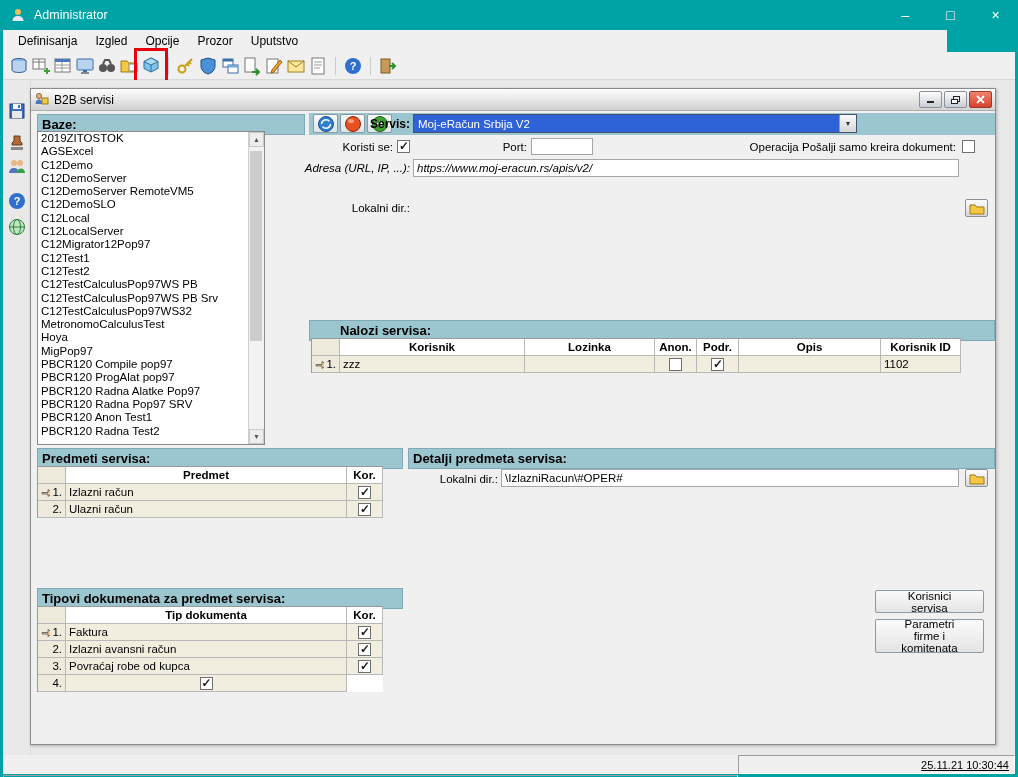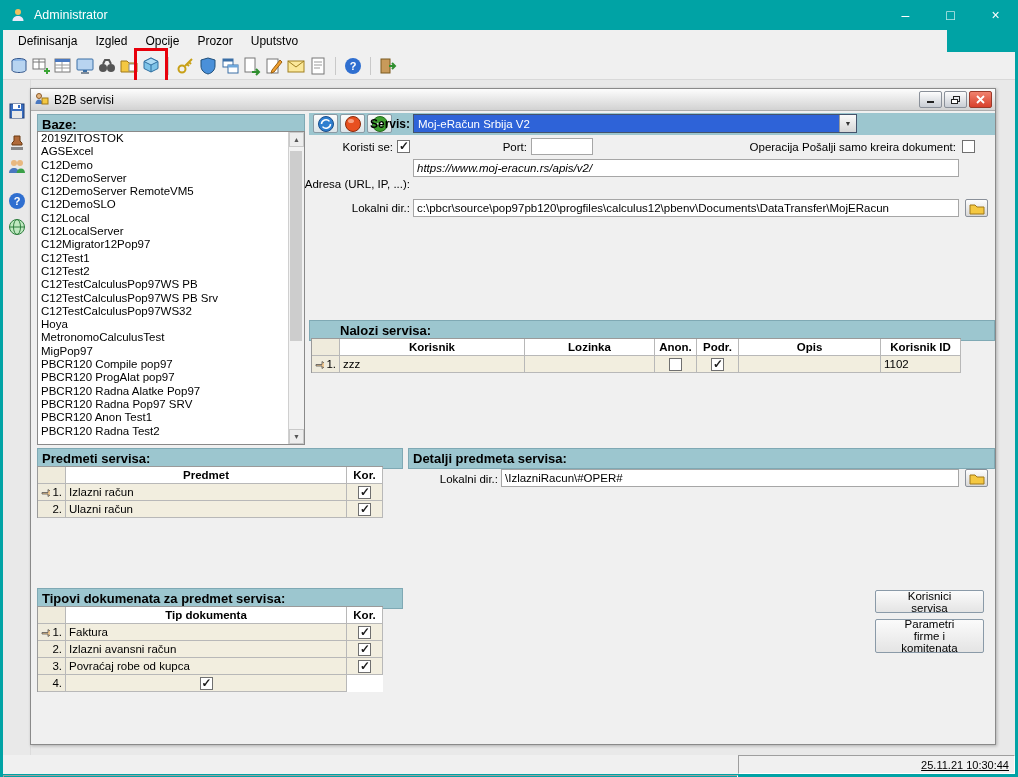--- a/index.html
+++ b/index.html
@@ -43,21 +43,21 @@
   .cbtn { width:23px; height:17px; display:flex; align-items:center; justify-content:center;
           background:linear-gradient(#FDFDFD,#C9CDD4); border:1px solid #8A9099; border-radius:2px; }
   .cbtn.close { background:linear-gradient(#F0826E,#D8402C); border-color:#9A3A2A; }
   .child-content { position:relative; width:964px; height:633px; background:#F0F0F0; overflow:hidden; }
 
   
   .shead { position:absolute; height:21px; background:#9CC6CF; font-weight:bold; font-size:13px;
            display:flex; align-items:center; padding-left:4px; border:1px solid #7FA9B4; }
 
   
-  .listbox { position:absolute; left:6px; top:20px; width:268px; height:314px; background:#fff;
+  .listbox { position:absolute; left:6px; top:20px; width:228px; height:314px; background:#fff;
              border:1px solid #8A8A8A; display:flex; overflow:hidden; }
   .list-items { flex:1; overflow:hidden; }
   .lbitem { height:13.3px; line-height:13.3px; font-size:11.5px; padding-left:3px; white-space:nowrap; }
   .lbitem.sel { background:#2E63D8; color:#fff; }
   .vscroll { width:16px; background:#F2F2F2; border-left:1px solid #CFCFCF; display:flex; flex-direction:column; }
   .sarrow { height:15px; display:flex; align-items:center; justify-content:center; font-size:7px;
             color:#555; background:#EDEDED; border:1px solid #C9C9C9; }
   .strack { flex:1; position:relative; }
   .sthumb { position:absolute; left:1px; width:12px; top:4px; height:190px; background:#CDCDCD; }
 
@@ -327,22 +327,22 @@
               <div class="lbitem">C12DemoServer RemoteVM5</div>
               <div class="lbitem">C12DemoSLO</div>
               <div class="lbitem">C12Local</div>
               <div class="lbitem">C12LocalServer</div>
               <div class="lbitem">C12Migrator12Pop97</div>
               <div class="lbitem">C12Test1</div>
               <div class="lbitem">C12Test2</div>
               <div class="lbitem">C12TestCalculusPop97WS PB</div>
               <div class="lbitem">C12TestCalculusPop97WS PB Srv</div>
               <div class="lbitem">C12TestCalculusPop97WS32</div>
+              <div class="lbitem">MetronomoCalculusTest</div>
               <div class="lbitem">Hoya</div>
-              <div class="lbitem">MetronomoCalculusTest</div>
               <div class="lbitem">MigPop97</div>
               <div class="lbitem">PBCR120 Compile pop97</div>
               <div class="lbitem">PBCR120 ProgAlat pop97</div>
               <div class="lbitem">PBCR120 Radna Alatke Pop97</div>
               <div class="lbitem">PBCR120 Radna Pop97 SRV</div>
               <div class="lbitem">PBCR120 Anon Test1</div>
               <div class="lbitem">PBCR120 Radna Test2</div>
             </div>
           <div class="vscroll">
             <div class="sarrow">▲</div>
@@ -379,25 +379,24 @@
           </div>
         </div>
 
         <span class="lbl" style="left:278px; top:28px; width:84px;">Koristi se:</span>
         <span class="cb cbpos checked" style="left:366px; top:29px;"></span>
         <span class="lbl" style="left:420px; top:28px; width:76px;">Port:</span>
         <input class="field" style="left: 500px; top: 27px; width: 62px; height: 17px;" value="">
         <span class="lbl" style="left:640px; top:28px; width:285px;">Operacija Pošalji samo kreira dokument:</span>
         <span class="cb cbpos" style="left:931px; top:29px;"></span>
 
-        <span class="lbl" style="left:180px; top:65px; width:199px;">Adresa (URL, IP, ...):</span>
+        <span class="lbl" style="left:180px; top:49px; width:199px;font-style:italic;">Adresa (URL, IP, ...):</span>
         <input class="field" style="left: 382px; top: 48px; width: 546px; font-style: italic;" value="https://www.moj-eracun.rs/apis/v2/">
 
         <span class="lbl" style="left:180px; top:89px; width:199px;">Lokalni dir.:</span>
-        <input class="field" style="left: 382px; top: 88px; width: 546px;" value="c:\pbcr\source\pop97pb120\progfiles\calculus12\pbenv\Documents\DataTransfer\MojERacun">
         <span class="fbtn" style="left:934px; top:88px;">
           <svg width="16" height="13">
               <path d="M1 3h5l2 2h7v7H1z" fill="#F4C842" stroke="#A07818"></path>
             </svg>
         </span>
 
         <div class="shead" style="left:278px; top:209px; width:686px;padding-left:30px;">Nalozi servisa:</div>
         <div class="grid" style="left:280px; top:227px; grid-template-columns:28px 185px 130px 42px 42px 142px 80px;">
           <div class="gsel"></div>
           <div class="gh">Korisnik</div>

